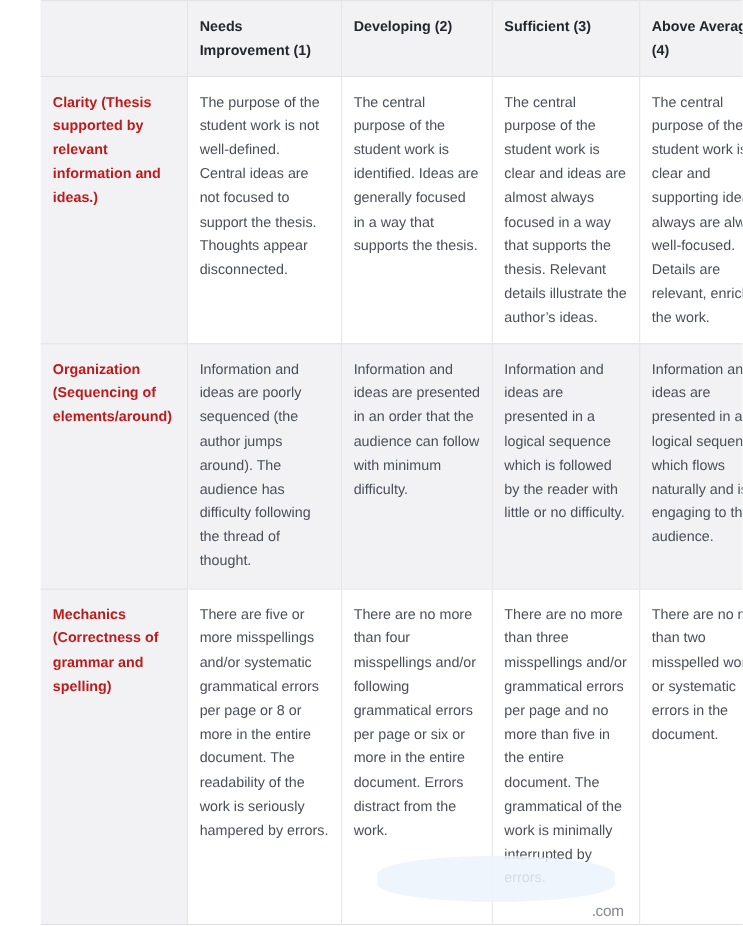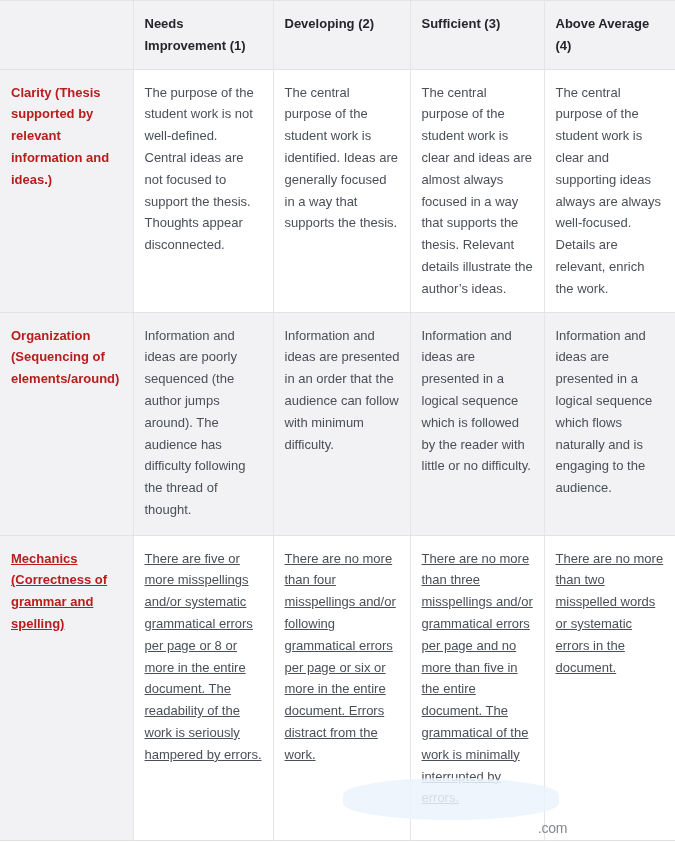--- a/index.html
+++ b/index.html
@@ -14,20 +14,21 @@
     height: 842px;
     font-family: "Liberation Sans", sans-serif;
     overflow: hidden;
     position: relative;
   }
 
   .rubric-wrap {
     position: relative;
     width: 575px;
     height: 842px;
+    padding-left: 37px;
   }
 
   table.rubric {
     width: 675px;
     border-collapse: collapse;
     table-layout: fixed;
     border-top: 1px solid #e2e3e7;
     border-bottom: 1px solid #dfe0e4;
   }
 
@@ -97,21 +98,21 @@
   }
 
   .cell-text {
     display: block;
     margin: 0;
   }
 
   
   tr.row-r1 td { height: 237px; }
   tr.row-r2 td { height: 223px; }
-  tr.row-r3 td { height: 305px; text-decoration: underline; }
+  tr.row-r3 td { height: 305px; }
 
   
   .watermark {
     position: absolute;
     right: 6px;
     bottom: 4px;
     width: 232px;
     height: 66px;
     pointer-events: none;
     user-select: none;

